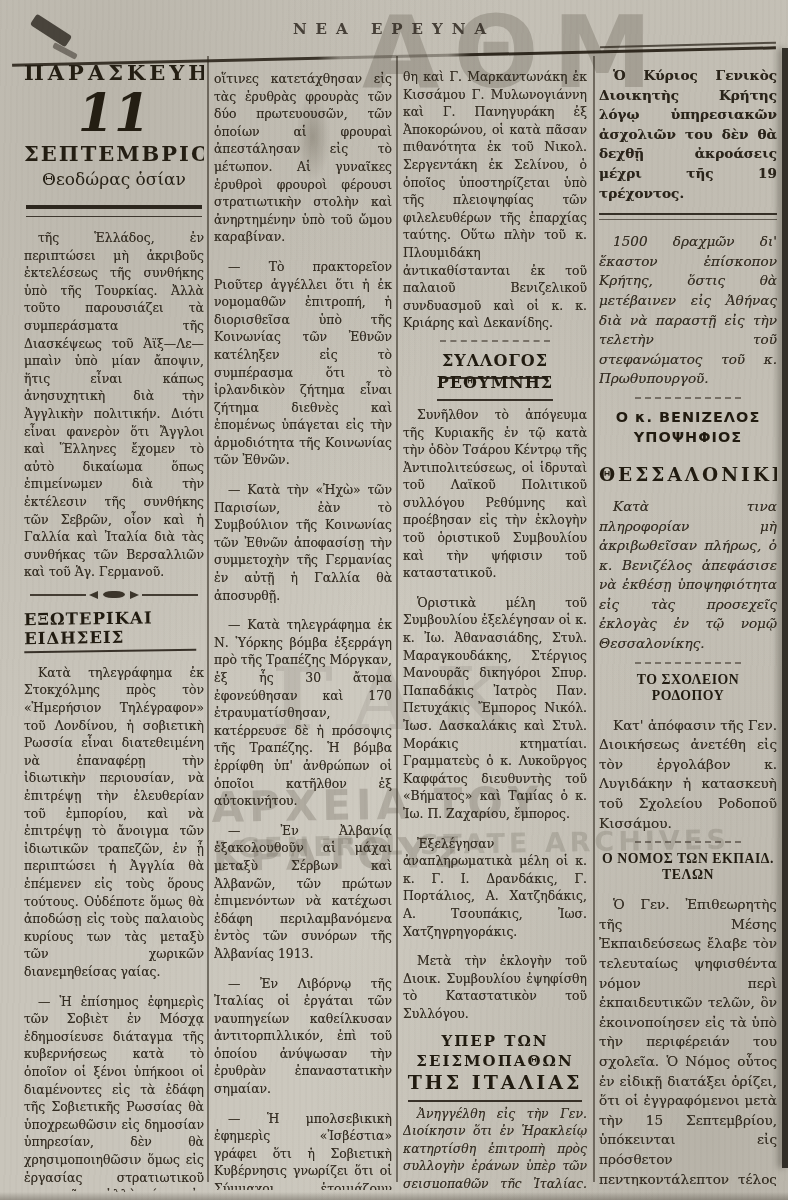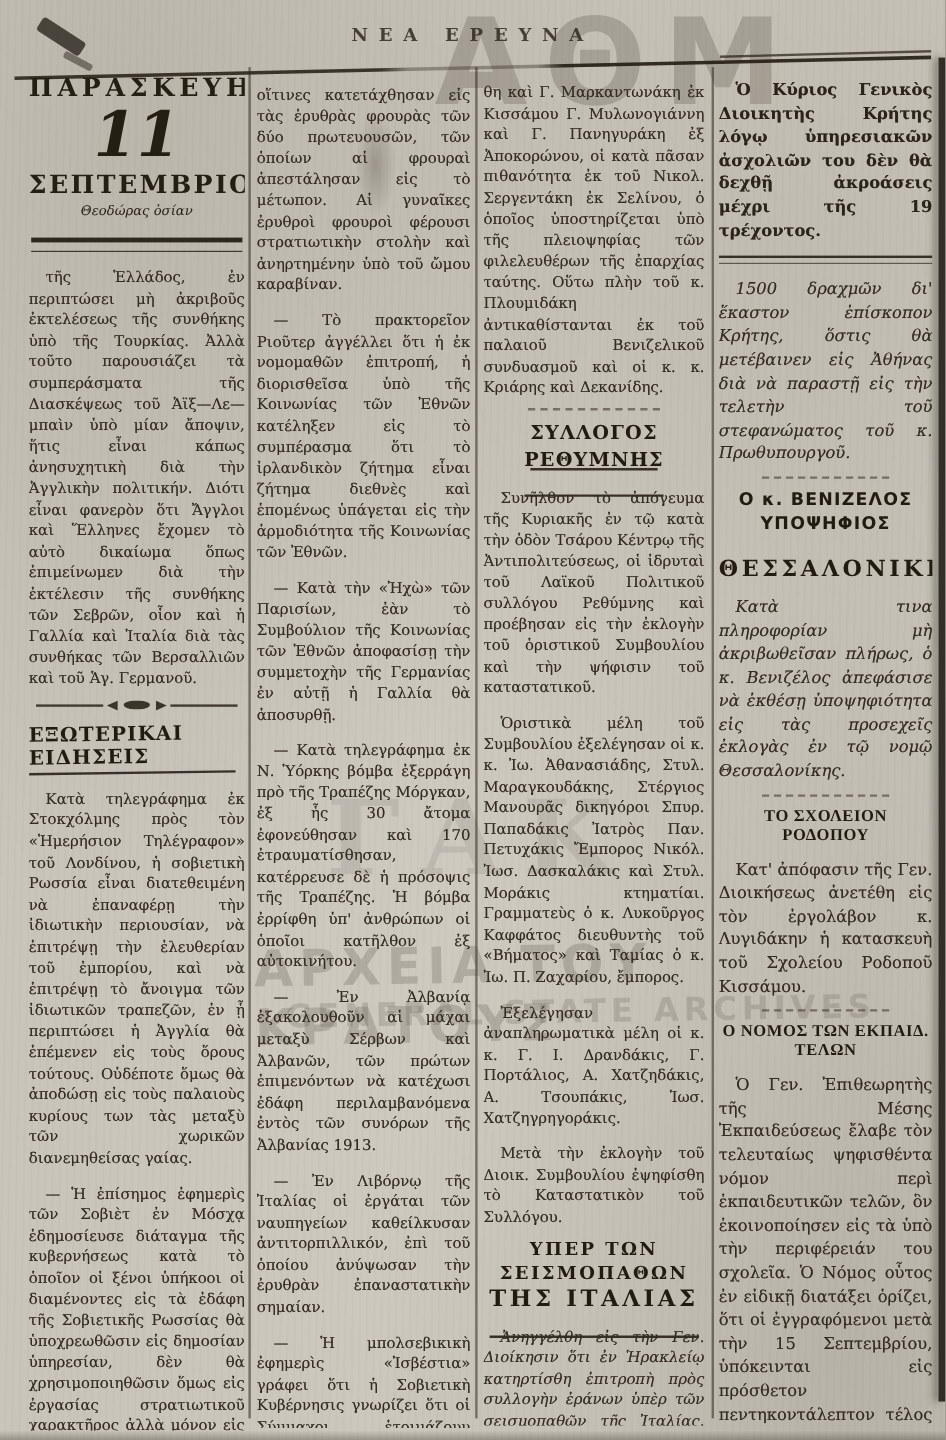--- a/index.html
+++ b/index.html
@@ -53,38 +53,38 @@
   .vr1{left:207px;} .vr2{left:396px;} .vr3{left:593px;}
   p.art{margin:12px 0 2px 0;font-size:12.4px;line-height:17.6px;text-indent:14px;
     text-shadow:0 0 .5px rgba(55,46,36,.55);}
   .col-4 p.art{font-size:13.6px;line-height:19.6px;}
   p.lead{font-weight:bold;font-size:14.6px;line-height:21px;color:#2a241a;}
   
   .dateblock{text-align:center;margin-bottom:16px;color:#241e13;}
   .d-day{font-weight:bold;font-size:21px;letter-spacing:4px;}
   .d-num{font-weight:bold;font-size:52px;line-height:52px;margin:2px 0 0 0;font-family:"DejaVu Serif",serif;font-style:italic;}
   .d-month{font-weight:bold;font-size:21px;letter-spacing:2px;margin-top:2px;}
-  .d-saint{font-style:italic;font-size:11px;margin-top:3px;}
+  .d-saint{font-size:17px;margin-top:3px;}
   .thickrule{height:7px;border-top:4px solid rgba(30,24,15,.9);border-bottom:1.5px solid rgba(30,24,15,.8);
     margin:6px 2px 10px 2px;}
   
   .orn{display:flex;align-items:center;justify-content:center;margin:9px 6px;height:10px;}
   .orn .bar{flex:1;height:1.5px;background:rgba(35,28,18,.8);}
   .orn .tipL,.orn .tipR{width:0;height:0;border-top:4px solid transparent;border-bottom:4px solid transparent;}
   .orn .tipL{border-right:9px solid rgba(35,28,18,.85);margin:0 3px;}
   .orn .tipR{border-left:9px solid rgba(35,28,18,.85);margin:0 3px;}
   .orn .mid{width:22px;height:7px;background:rgba(35,28,18,.85);border-radius:50% / 60%;margin:0 2px;}
   .squig{border-bottom:2px dashed rgba(55,46,36,.55);width:60%;margin:8px auto;}
   .h-rule{height:4px;border-top:2.5px solid rgba(30,24,15,.85);border-bottom:1px solid rgba(30,24,15,.6);margin:10px 0;}
   
   .head{font-weight:bold;text-align:center;color:#211b10;text-indent:0;margin:8px 0 6px 0;}
   .h-ext{font-size:16.5px;letter-spacing:1px;text-align:left;border-bottom:2.5px solid rgba(30,24,15,.85);
     padding-bottom:3px;transform:rotate(-.8deg);margin-right:8px;}
   .h-med{font-size:16px;letter-spacing:1px;line-height:22px;}
-  .u2{border-bottom:2px solid rgba(30,24,15,.85);padding-bottom:20px;}
+  .u2{border-bottom:2px solid rgba(30,24,15,.85);padding-bottom:7px;}
   .h-ital1{font-size:15px;letter-spacing:2px;line-height:20px;margin-bottom:0;}
   .h-ital2{font-size:19px;letter-spacing:3px;margin-top:2px;}
   .h-ven1{font-size:14.5px;letter-spacing:1px;line-height:20px;margin-bottom:17px;font-family:"DejaVu Sans",sans-serif;}
   .h-ven2{font-size:18.5px;letter-spacing:3px;margin-top:2px;}
   .h-small{font-size:13.8px;letter-spacing:.5px;font-family:Liberation Serif, serif;}
 </style>
 </head>
 <body>
 
 <div class="page">

